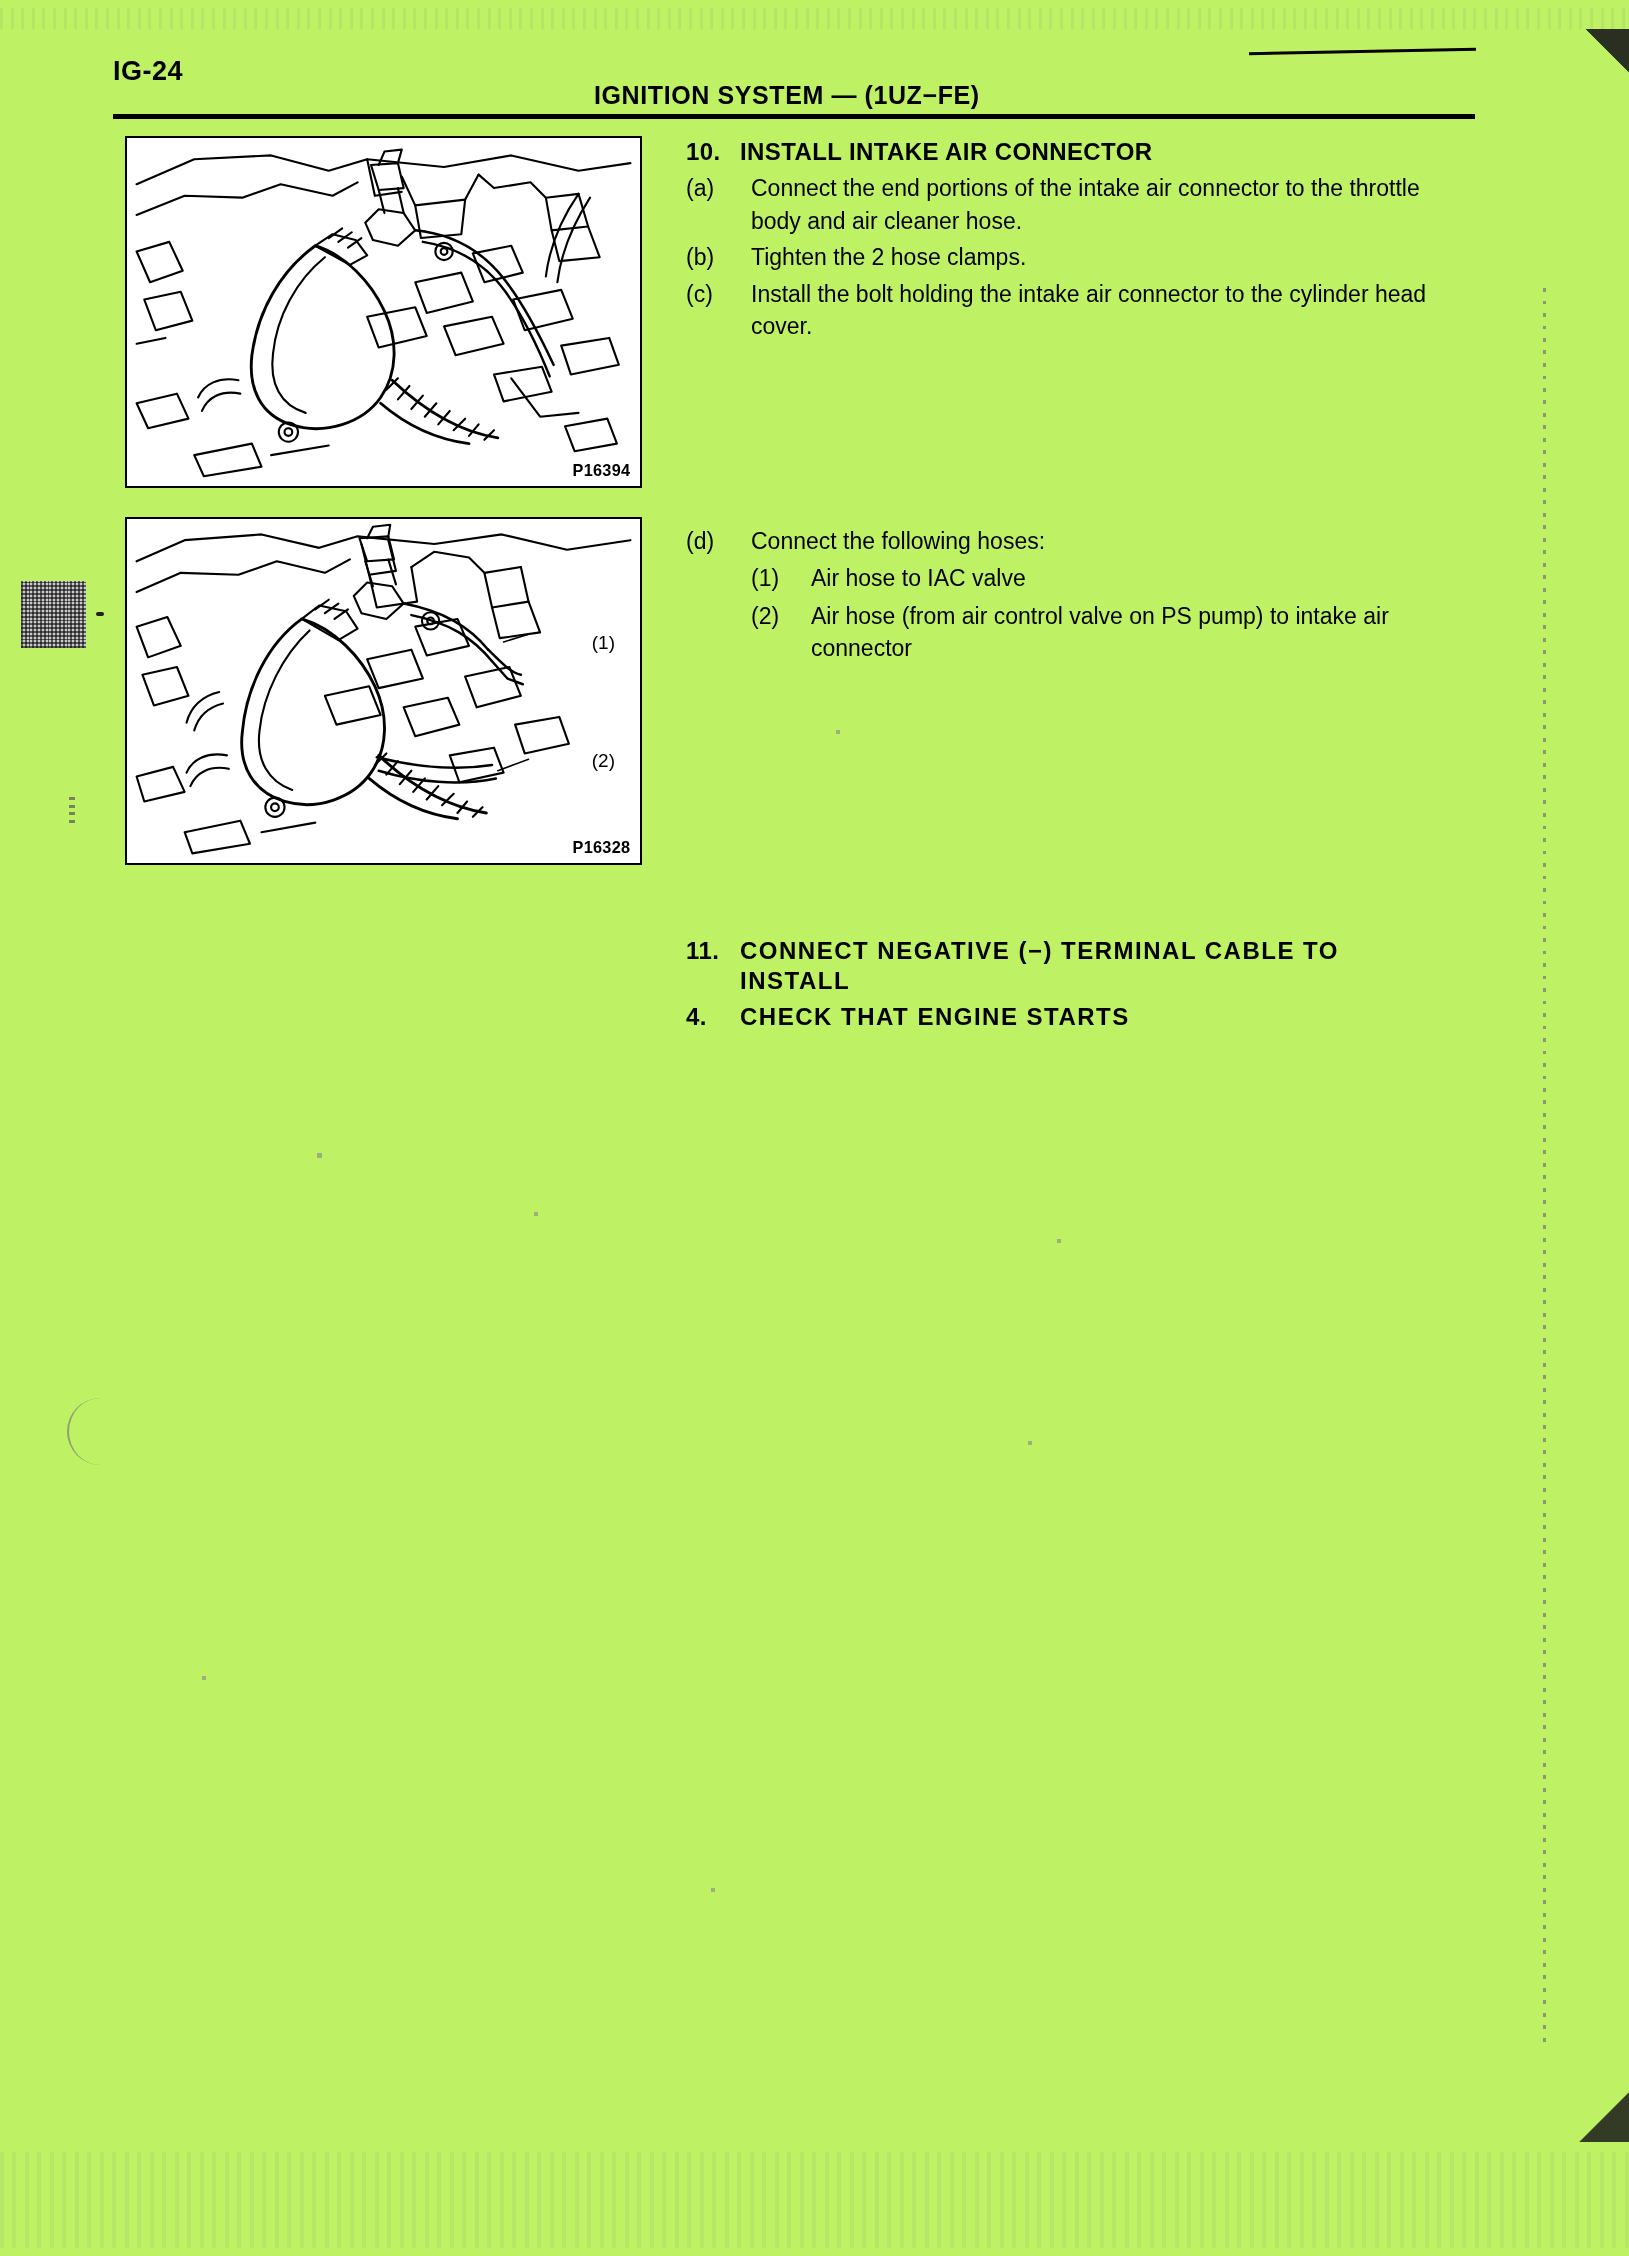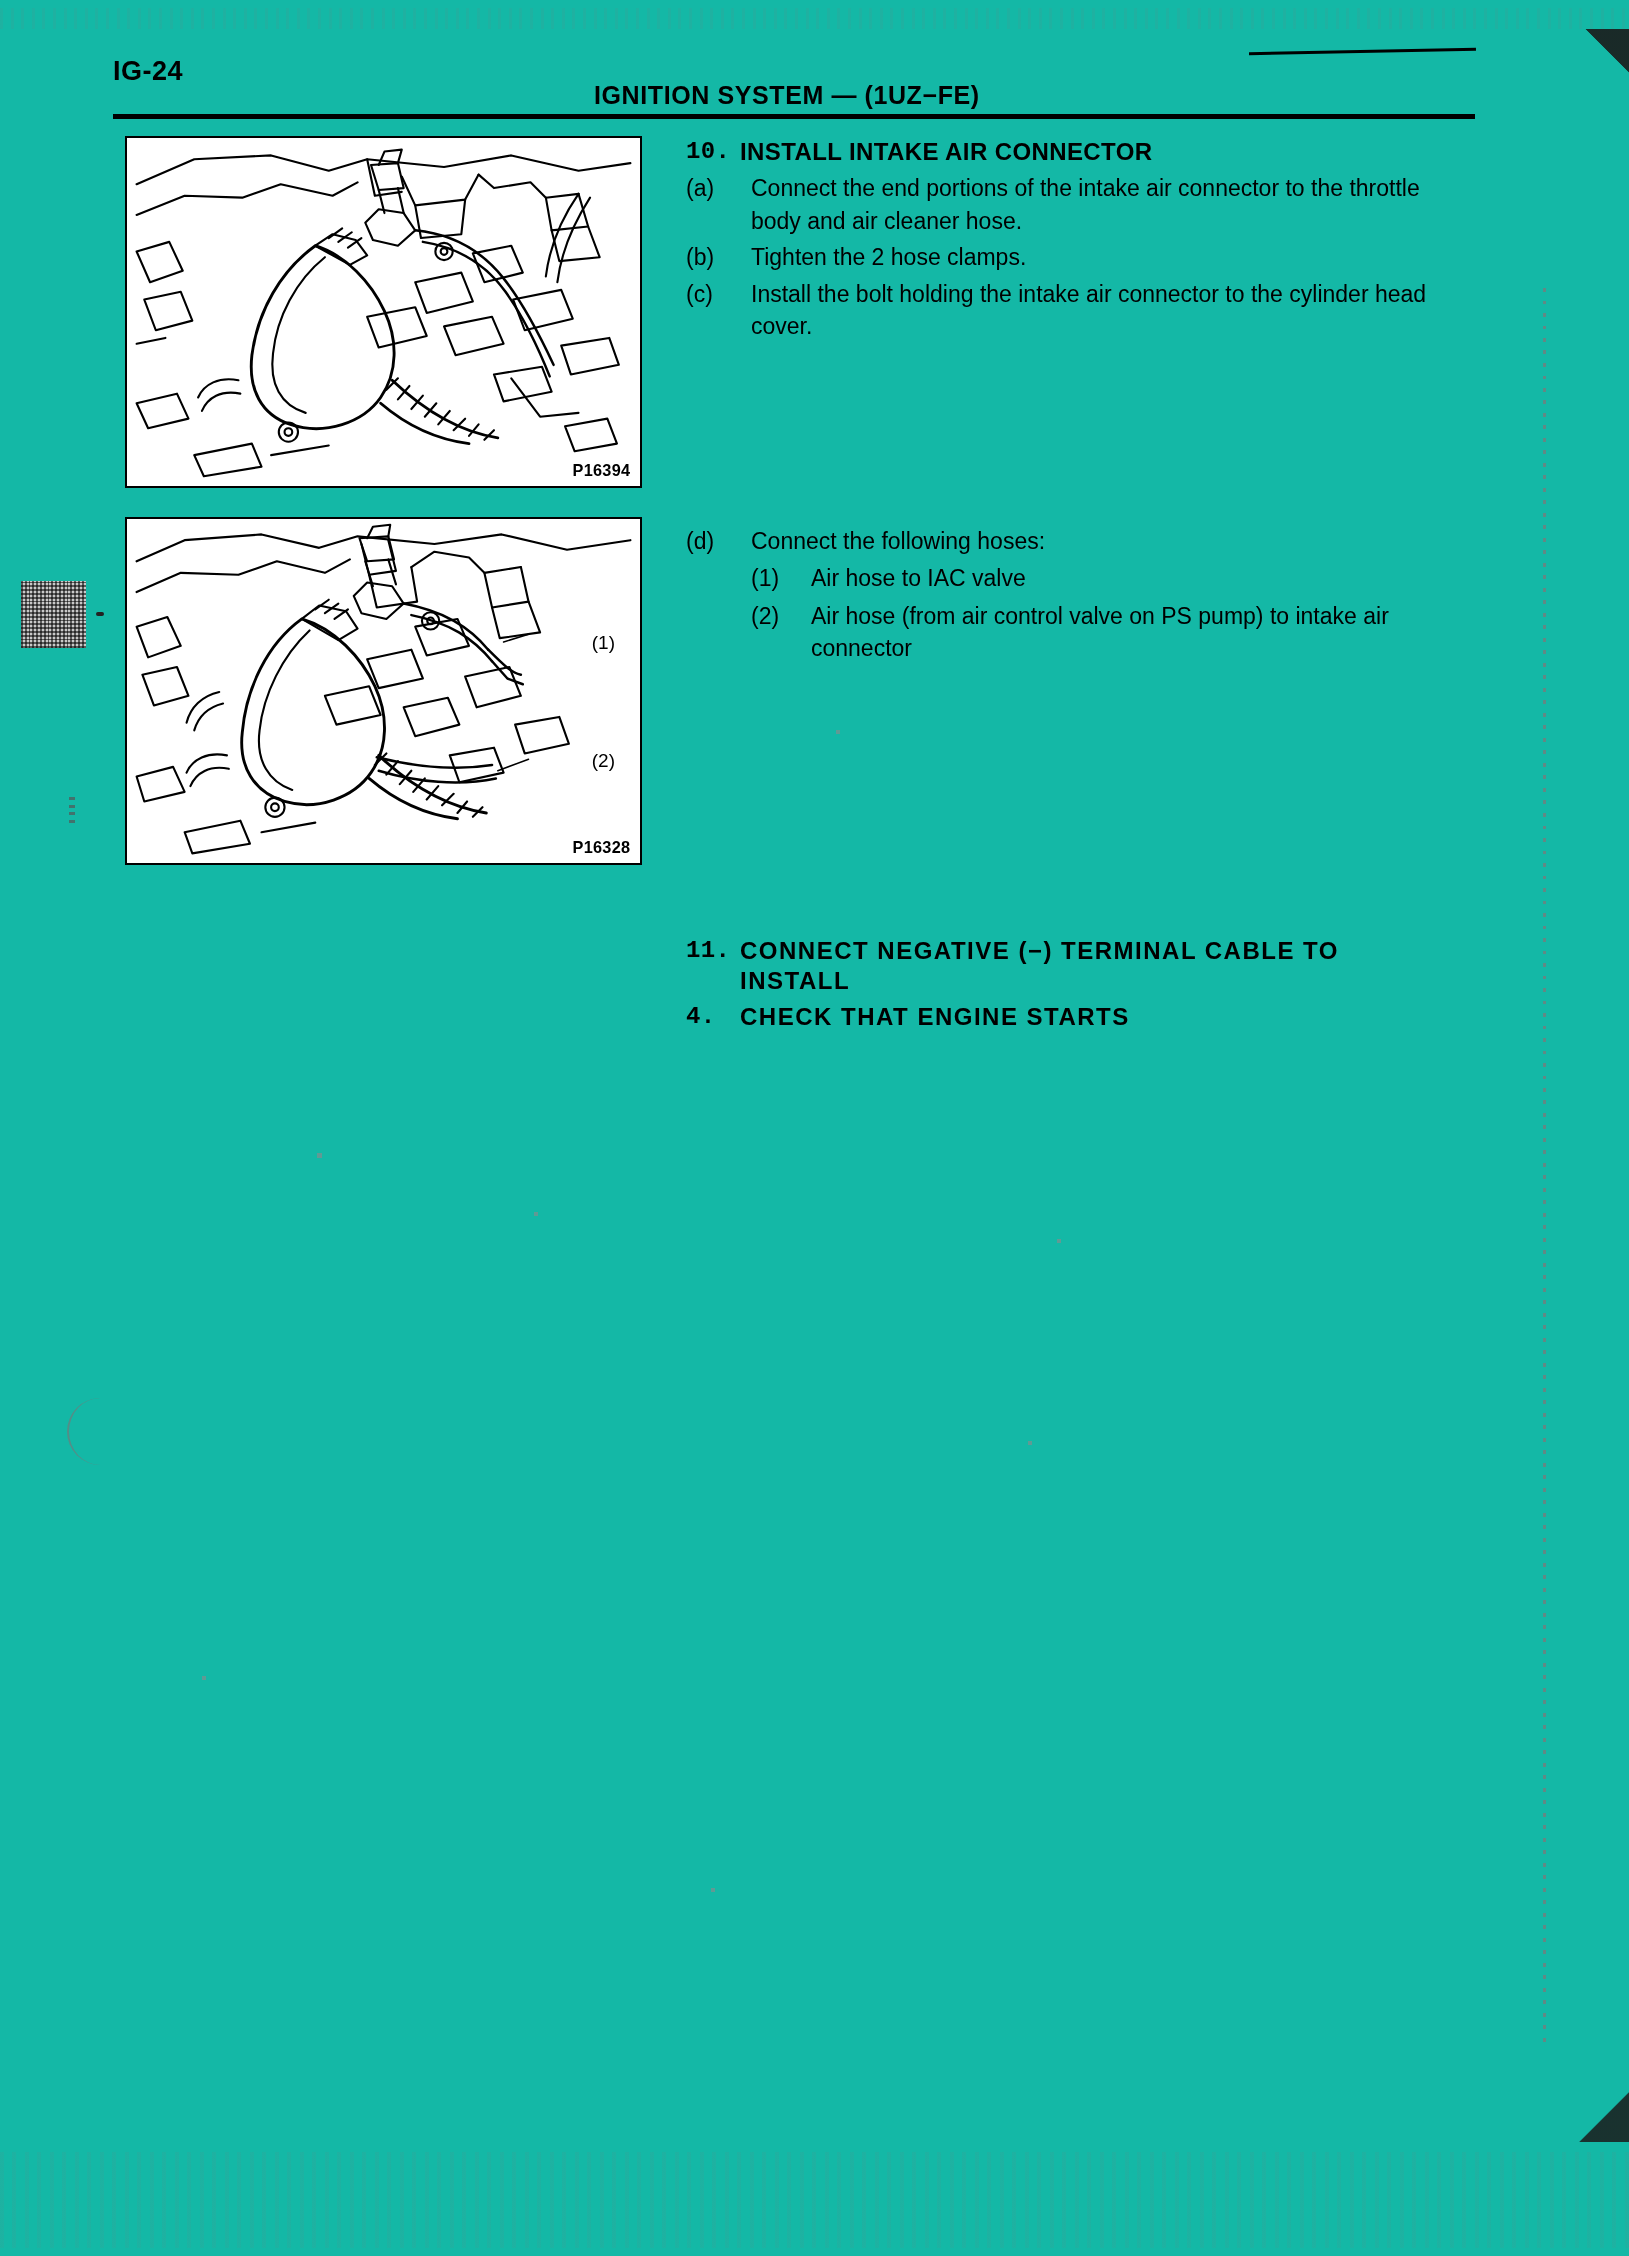--- a/index.html
+++ b/index.html
@@ -8,21 +8,21 @@
     background: #ffffff;
   }
   body {
     font-family: "Liberation Sans", sans-serif;
     color: #000000;
   }
   .page {
     position: relative;
     width: 1629px;
     height: 2257px;
-    background: #14b8a6;
+    background: #bef264;
     overflow: hidden;
   }
 
   
   .scan-noise-top {
     position: absolute;
     left: 0; top: 7.7px;
     width: 1629px; height: 21px;
     background: repeating-linear-gradient(90deg,
        rgba(120,120,120,0.20) 0px, rgba(120,120,120,0.20) 2.9px,
@@ -168,21 +168,20 @@
     display: flex;
     align-items: flex-start;
     font-size: 24px;
     font-weight: bold;
     letter-spacing: 0.4px;
     line-height: 1.34;
   }
   .step-head .num {
     width: 54px;
     flex: 0 0 54px;
-    font-family: Liberation Mono, monospace;
   }
   .sub {
     display: flex;
     align-items: flex-start;
     font-size: 23px;
     line-height: 1.42;
     margin-top: 3.8px;
   }
   .sub .lbl {
     width: 65px;

